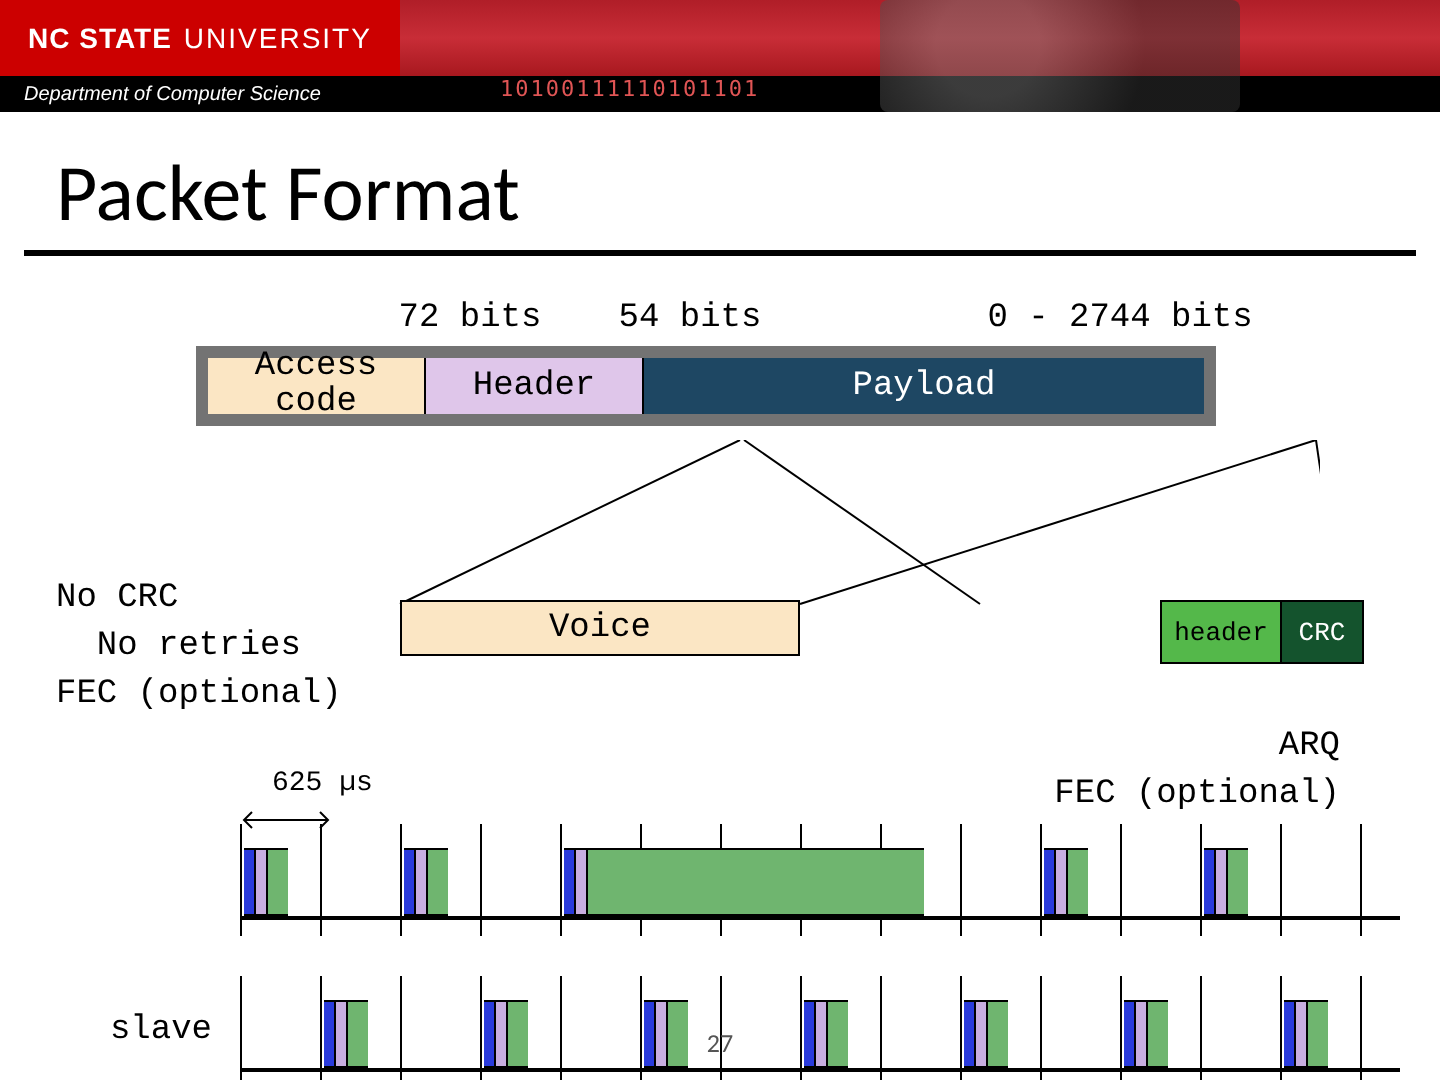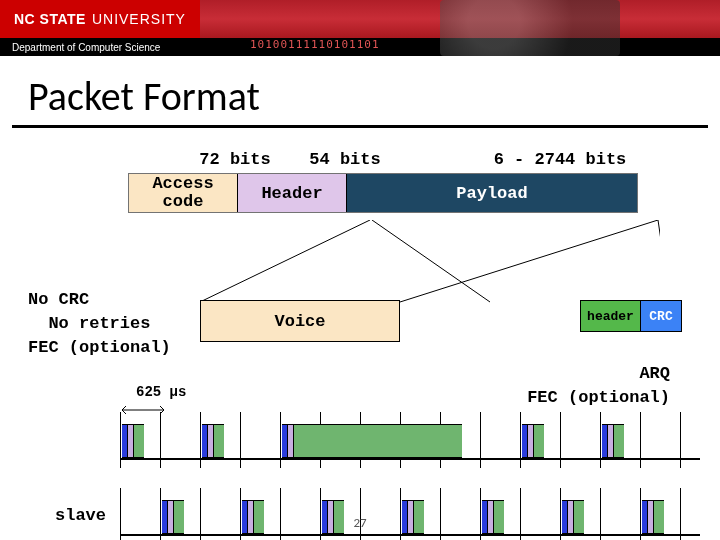--- a/index.html
+++ b/index.html
@@ -34,20 +34,21 @@
   .logo-box .thin { font-weight: 400; margin-left: 6px; letter-spacing: 1px; }
   .sub-bar {
     background: #000;
     height: 18px;
     color: #fff;
     font-family: Verdana, sans-serif;
     font-size: 10px;
     display: flex;
     align-items: center;
     padding-left: 12px;
+    font-style: italic;
   }
   .wolves {
     position: absolute;
     right: 100px;
     top: 0;
     width: 180px;
     height: 56px;
     background: radial-gradient(circle at 30% 40%, #777 20%, #555 40%, #333 60%);
     opacity: 0.5;
     border-radius: 4px;
@@ -75,50 +76,50 @@
   }
   .title-underline {
     height: 3px;
     background: #000;
     margin: 0 12px 0 12px;
   }
   .content {
     position: relative;
     padding: 22px 30px 0 30px;
     font-family: 'Courier New', monospace;
-    font-weight: bold;
+    font-weight: normal;
     font-size: 17px;
   }
   .bits-row {
     display: flex;
     margin-left: 150px;
     gap: 0;
   }
   .bits-label { text-align: center; }
   .bl1 { width: 110px; }
   .bl2 { width: 110px; }
   .bl3 { width: 260px; margin-left: 30px; }
   .packet-row {
     display: flex;
-    margin-left: 98px;
+    margin-left: 68px;
     margin-top: 4px;
-    border: 1px solid #737373;
+    border: 6px solid #737373;
     width: 510px;
     height: 40px;
   }
   .access-code { width: 109px; background:#fbe6c4; border-right:1px solid #000; display:flex; align-items:center; justify-content:center; text-align:center; line-height:1.05; }
   .header-field { width: 109px; background:#dfc6ea; border-right:1px solid #000; display:flex; align-items:center; justify-content:center; }
   .payload-field { flex:1; background:#1e4763; color:#ffffff; display:flex; align-items:center; justify-content:center; }
   .expand-svg { position:absolute; left:180px; top:92px; }
   .voice-row {
     position: absolute;
     top: 172px;
     left: 200px;
     width: 200px;
-    height: 42px;
+    height: 28px;
     background: #fbe6c4;
     border: 1px solid #000;
     display: flex; align-items: center; justify-content: center;
   }
   .left-notes {
     position: absolute;
     top: 160px;
     left: 28px;
     line-height: 1.4;
     white-space: pre;
@@ -126,21 +127,21 @@
   .data-box {
     position: absolute;
     top: 172px;
     right: 38px;
     height: 32px;
     display: flex;
     border: 1px solid #000;
   }
   .data-hdr { width: 60px; background:#54b84a; color:#000; font-size:13px; display:flex; align-items:center; justify-content:center; border-right:1px solid #000; }
   .data-main { width: 80px; background:#1e4763; color:#fff; display:flex; align-items:center; justify-content:center; border-right:1px solid #000; }
-  .data-crc { width: 40px; background:#3b82f6; color:#fff; font-size:13px; display:flex; align-items:center; justify-content:center; }
+  .data-crc { width: 40px; background:#14532d; color:#fff; font-size:13px; display:flex; align-items:center; justify-content:center; }
   .right-notes {
     position: absolute;
     top: 234px;
     right: 50px;
     text-align: right;
     line-height: 1.4;
     white-space: pre;
   }
   .microsec {
     position: absolute;
@@ -222,21 +223,21 @@
 </div>
 
 <div class="title">Packet Format</div>
 <div class="title-underline"></div>
 
 <div class="content">
 
   <div class="bits-row">
     <div class="bits-label bl1">72 bits</div>
     <div class="bits-label bl2">54 bits</div>
-    <div class="bits-label bl3">6 - 2744 bits</div>
+    <div class="bits-label bl3">0 - 2744 bits</div>
   </div>
 
   <div class="packet-row">
     <div class="access-code" style="white-space:pre;">Access
 code</div>
     <div class="header-field">Header</div>
     <div class="payload-field">Payload</div>
   </div>
 
   <svg class="expand-svg" width="480" height="100">

